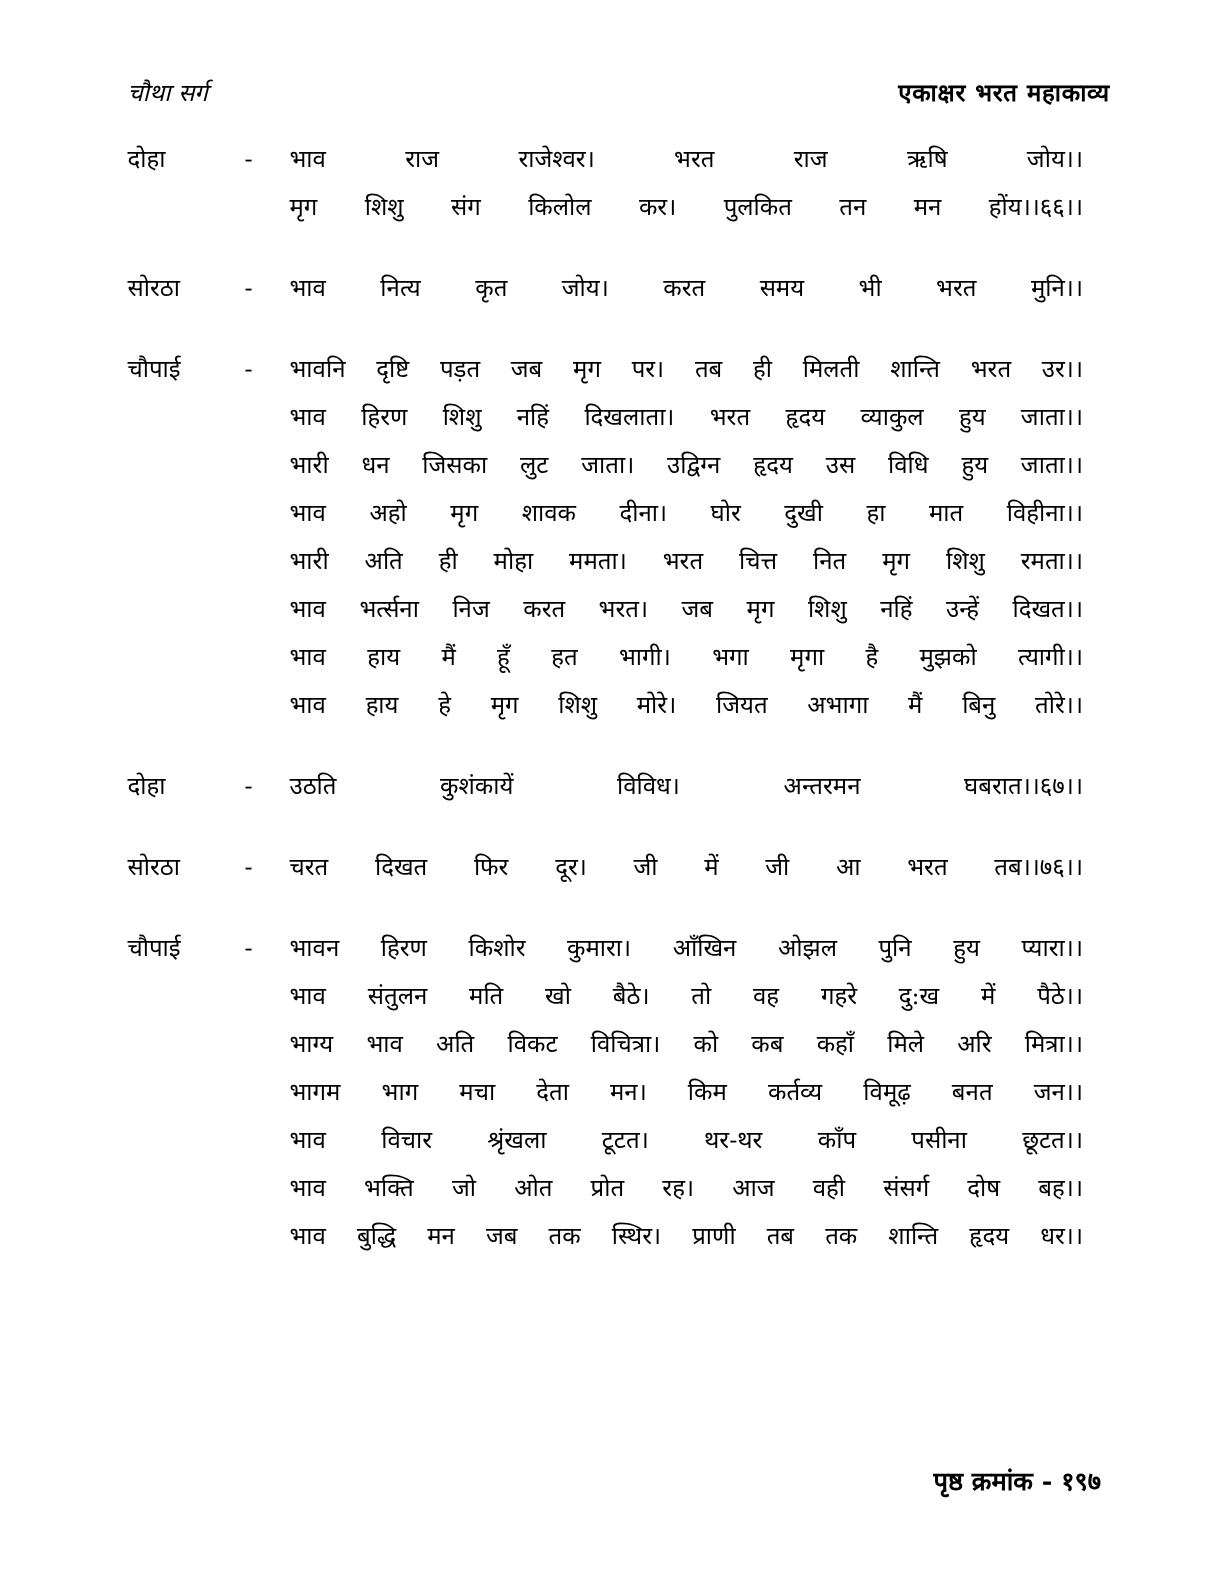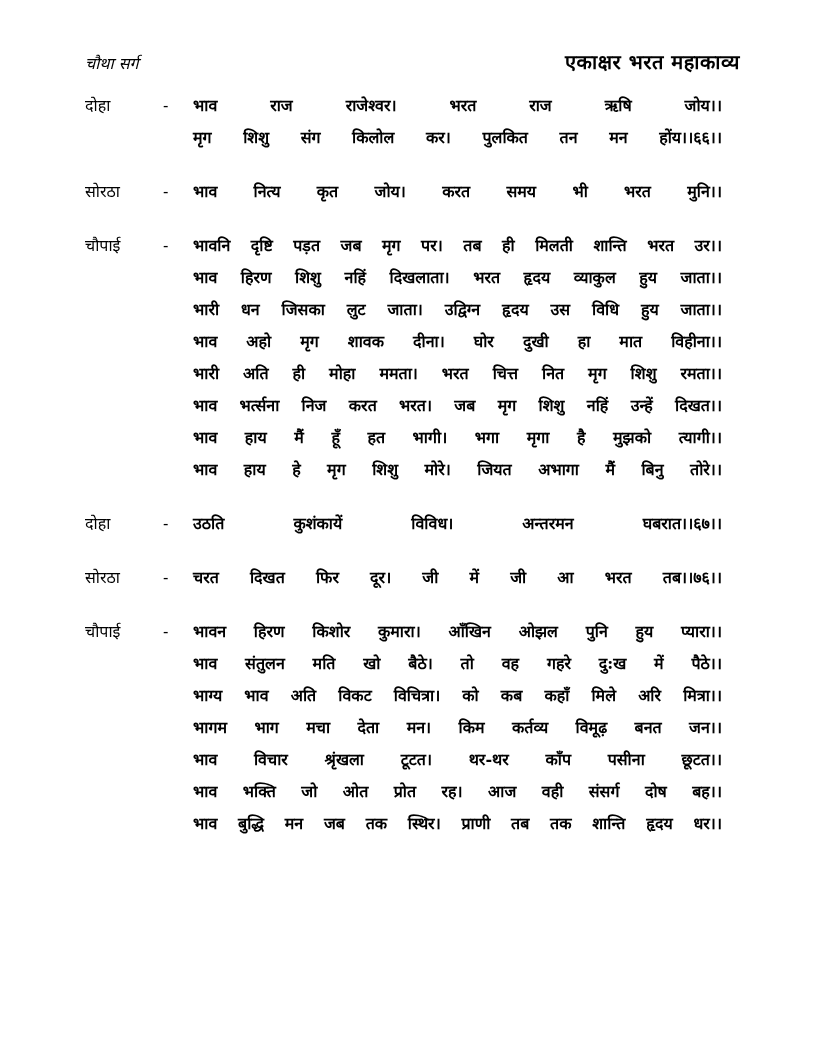--- a/index.html
+++ b/index.html
@@ -25,21 +25,21 @@
     justify-content: space-between;
     align-items: baseline;
   }
   .section-heading {
     font-style: italic;
     font-size: 16px;
     line-height: 24px;
   }
   .book-title {
     font-weight: bold;
-    font-size: 20px;
+    font-size: 16px;
     line-height: 24px;
     letter-spacing: 0.5px;
   }
   .stanza-list {
     position: absolute;
     top: 90px;
     left: 85px;
     width: 637px;
   }
   .stanza {
@@ -58,21 +58,20 @@
     flex: none;
   }
   .verse-col {
     flex: 1 1 auto;
     min-width: 0;
   }
   .verse-line {
     text-align: justify;
     text-align-last: justify;
     white-space: normal;
-    font-weight: bold;
   }
   .page-footer {
     position: absolute;
     top: 976px;
     left: 85px;
     right: 82px;
     text-align: right;
     font-weight: bold;
     font-size: 17px;
     line-height: 24px;
@@ -145,14 +144,17 @@
           <div class="verse-line">भाव संतुलन मति खो बैठे। तो वह गहरे दु:ख में पैठे।।</div>
           <div class="verse-line">भाग्य भाव अति विकट विचित्रा। को कब कहाँ मिले अरि मित्रा।।</div>
           <div class="verse-line">भागम भाग मचा देता मन। किम कर्तव्य विमूढ़ बनत जन।।</div>
           <div class="verse-line">भाव विचार श्रृंखला टूटत। थर-थर काँप पसीना छूटत।।</div>
           <div class="verse-line">भाव भक्ति जो ओत प्रोत रह। आज वही संसर्ग दोष बह।।</div>
           <div class="verse-line">भाव बुद्धि मन जब तक स्थिर। प्राणी तब तक शान्ति हृदय धर।।</div>
         </div>
   </section>
 </div>
 
+  <div class="page-footer">
+    <span>पृष्ठ क्रमांक - १९७</span>
+  </div>
 
 </div>
 
 </body></html>

